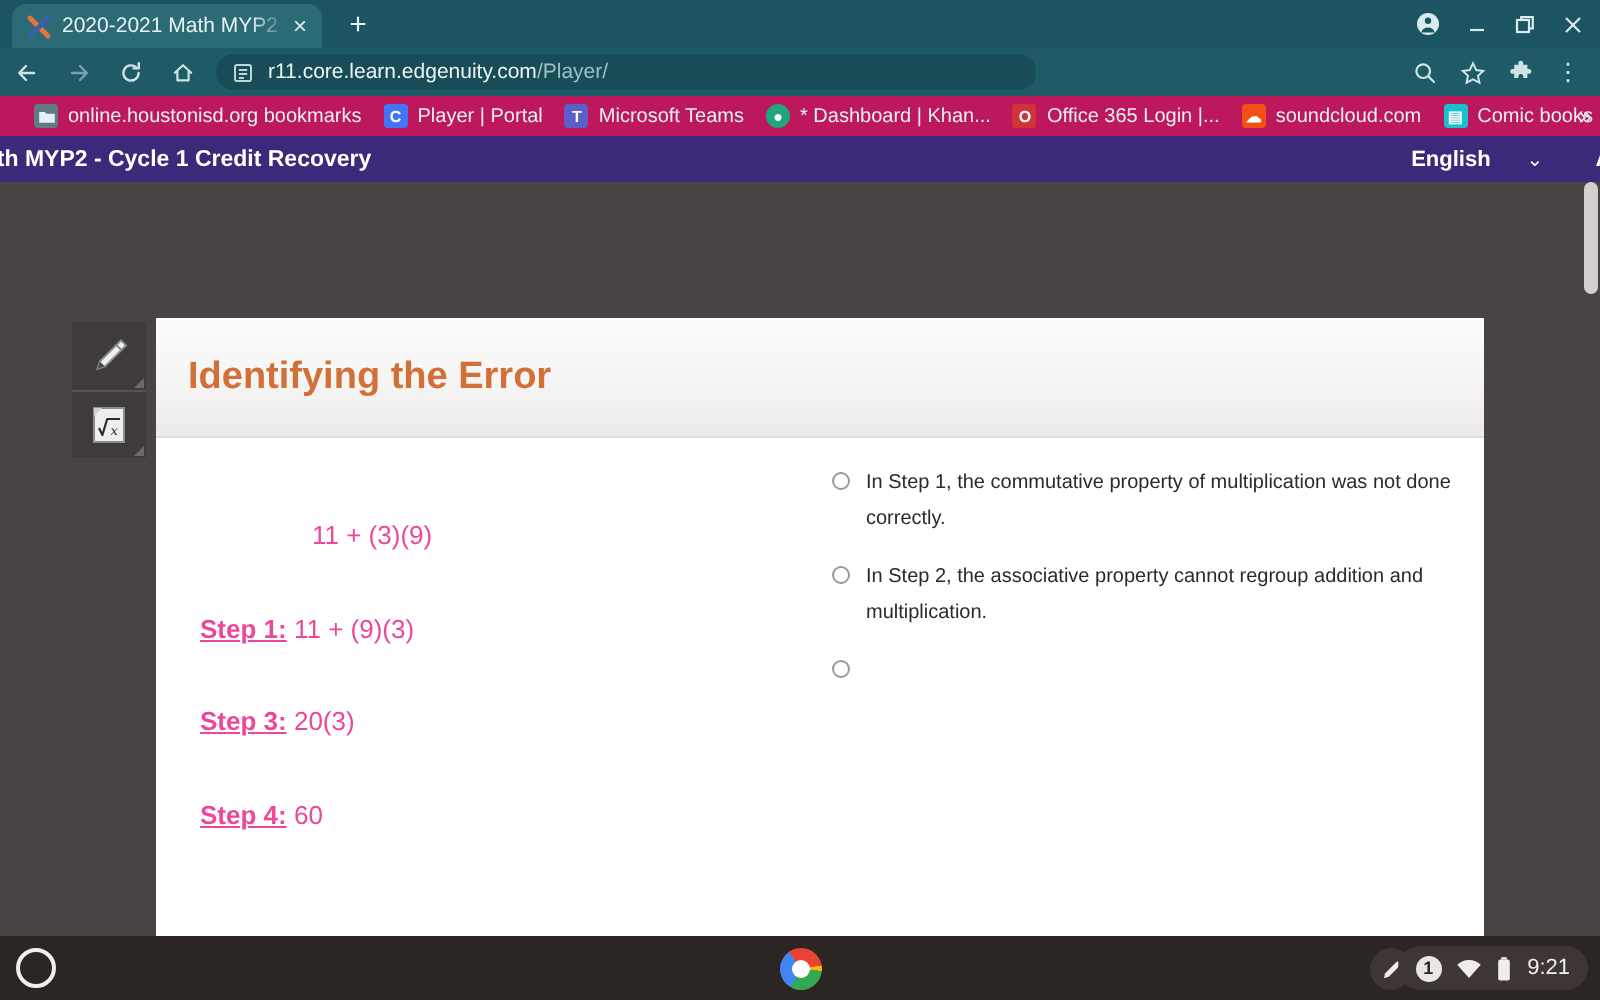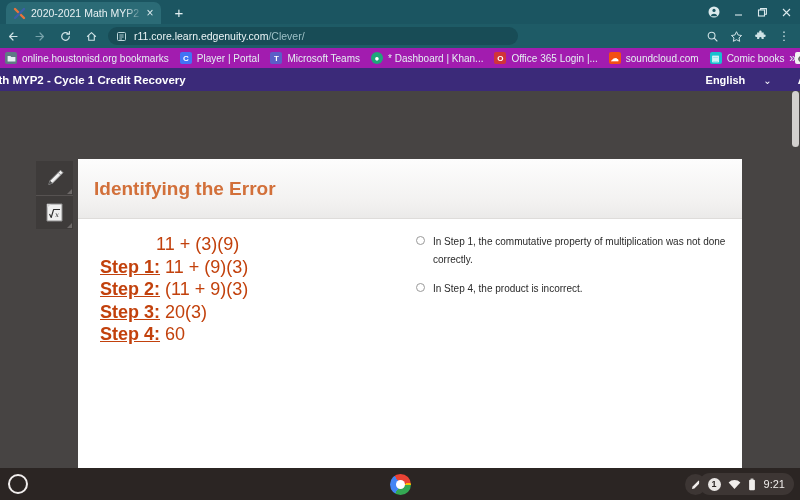--- a/index.html
+++ b/index.html
@@ -44,22 +44,22 @@
     background: #184c56; border-radius: 9px; display: flex; align-items: center; padding: 0 8px;
   }
   .omni-icon { width: 11px; height: 11px; margin-right: 7px; flex: 0 0 11px; position: relative; }
   .omni-text { font-size: 10.5px; color: #ecf5f6; white-space: nowrap; }
   .omni-text .path { color: #9dc0c6; }
   .toolbar-right { margin-left: auto; display: flex; align-items: center; padding-right: 4px; }
   .toolbar-right > div { width: 24px; height: 24px; display: flex; align-items: center; justify-content: center;
                          color: #cfe3e6; font-size: 12px; }
 
   
-  .bookmarks { position: relative; height: 20px; background: #a21caf; display: flex; align-items: center;
-               padding-left: 5px; overflow: hidden; }
+  .bookmarks { position: relative; height: 20px; background: #be185d; display: flex; align-items: center;
+               padding-left: 17px; overflow: hidden; }
   .bm { display: flex; align-items: center; margin-right: 11px; white-space: nowrap; }
   .bm-ico { width: 12px; height: 12px; flex: 0 0 12px; margin-right: 5px; border-radius: 2px;
             font-size: 8px; color: #fff; display: flex; align-items: center; justify-content: center; font-weight: bold; }
   .bm-label { font-size: 10px; color: #e4f0f2; }
   .bm-overflow { position: absolute; right: 4px; color: #dbeaed; font-size: 12px; }
 
   
   .page { position: absolute; left: 0; top: 68px; width: 800px; height: 400px; background: #474443; }
   .appbar { position: absolute; left: 0; top: 0; width: 800px; height: 23px; background: #3b2a79;
             display: flex; align-items: center; }
@@ -78,21 +78,21 @@
                  border-left: 5px solid transparent; border-bottom: 5px solid #6d6968; }
 
   
   .card { position: absolute; left: 78px; top: 91px; width: 664px; height: 377px; background: #ffffff; }
   .card-head { height: 60px; background: linear-gradient(to bottom, #fdfdfd 0%, #f3f2f1 70%, #ebeae9 100%);
                border-bottom: 1px solid #dedcda; display: flex; align-items: center; }
   .card-title { margin-left: 16px; color: #d2703a; font-size: 19px; font-weight: bold; }
   .card-body { position: relative; padding: 0; }
 
   .work { position: absolute; left: 22px; top: 14px; width: 300px; }
-  .work-row { font-size: 18px; color: #c2410c; line-height: 22.5px; white-space: nowrap; }
+  .work-row { font-size: 13px; color: #ec4899; line-height: 22.5px; white-space: nowrap; margin-top: 24px; }
   .work-row .lbl { font-weight: bold; text-decoration: underline; }
   .work-row.first { padding-left: 56px; }
 
   .qcol { position: absolute; left: 338px; top: 14px; width: 315px; }
   .qprompt { font-size: 12.5px; color: #2a2a2a; margin-bottom: 14px; }
   .opt { display: flex; align-items: flex-start; margin-bottom: 11px; }
   .radio { flex: 0 0 9px; width: 9px; height: 9px; border: 1px solid #9a9a9a; border-radius: 50%;
            background: #fff; margin-top: 3px; margin-right: 8px; }
   .opt-label { font-size: 10px; color: #2a2a2a; line-height: 18px; }
 
@@ -189,21 +189,21 @@
             <path d="M2.4 6.4 L6.5 2.6 L10.6 6.4 M3.7 5.6 V10.2 H9.3 V5.6" fill="none" stroke="#cfe3e6" stroke-width="1.1" stroke-linecap="round" stroke-linejoin="round"></path>
           </svg>
       </div>
       <div class="omnibox">
         <span class="omni-icon">
           <svg width="11" height="11" viewBox="0 0 11 11">
             <rect x="1.5" y="1.5" width="8" height="8" rx="1" fill="none" stroke="#bcd6da" stroke-width="1"></rect>
             <path d="M3.4 4 H7.6 M3.4 6 H7.6 M3.4 8 H6" stroke="#bcd6da" stroke-width="0.9"></path>
           </svg>
         </span>
-        <span class="omni-text"><span>r11.core.learn.edgenuity.com</span><span class="path">/Clever/</span></span>
+        <span class="omni-text"><span>r11.core.learn.edgenuity.com</span><span class="path">/Player/</span></span>
       </div>
       <div class="toolbar-right">
         <div>
           <svg width="13" height="13" viewBox="0 0 13 13">
               <circle cx="5.6" cy="5.6" r="3.4" fill="none" stroke="#cfe3e6" stroke-width="1.1"></circle>
               <path d="M8.2 8.2 L11 11" stroke="#cfe3e6" stroke-width="1.1" stroke-linecap="round"></path>
             </svg>
         </div>
         <div>
           <svg width="13" height="13" viewBox="0 0 13 13">
@@ -300,42 +300,41 @@
 
           <div class="work">
             <div class="work-row first">
               <span>11 + (3)(9)</span>
             </div>
             <div class="work-row">
               <span class="lbl">Step 1:</span>
               <span>11 + (9)(3)</span>
             </div>
             <div class="work-row">
-              <span class="lbl">Step 2:</span>
-              <span>(11 + 9)(3)</span>
-            </div>
-            <div class="work-row">
               <span class="lbl">Step 3:</span>
               <span>20(3)</span>
             </div>
             <div class="work-row">
               <span class="lbl">Step 4:</span>
               <span>60</span>
             </div>
           </div>
 
           <div class="qcol">
 
             <div class="opt">
               <span class="radio"></span>
               <span class="opt-label">In Step 1, the commutative property of multiplication was not done correctly.</span>
             </div>
             <div class="opt">
               <span class="radio"></span>
-              <span class="opt-label">In Step 4, the product is incorrect.</span>
+              <span class="opt-label">In Step 2, the associative property cannot regroup addition and multiplication.</span>
+            </div>
+            <div class="opt">
+              <span class="radio"></span>
             </div>
           </div>
 
         </div>
       </div>
 
       <div class="pagescroll">
         <div class="thumb"></div>
       </div>
 

